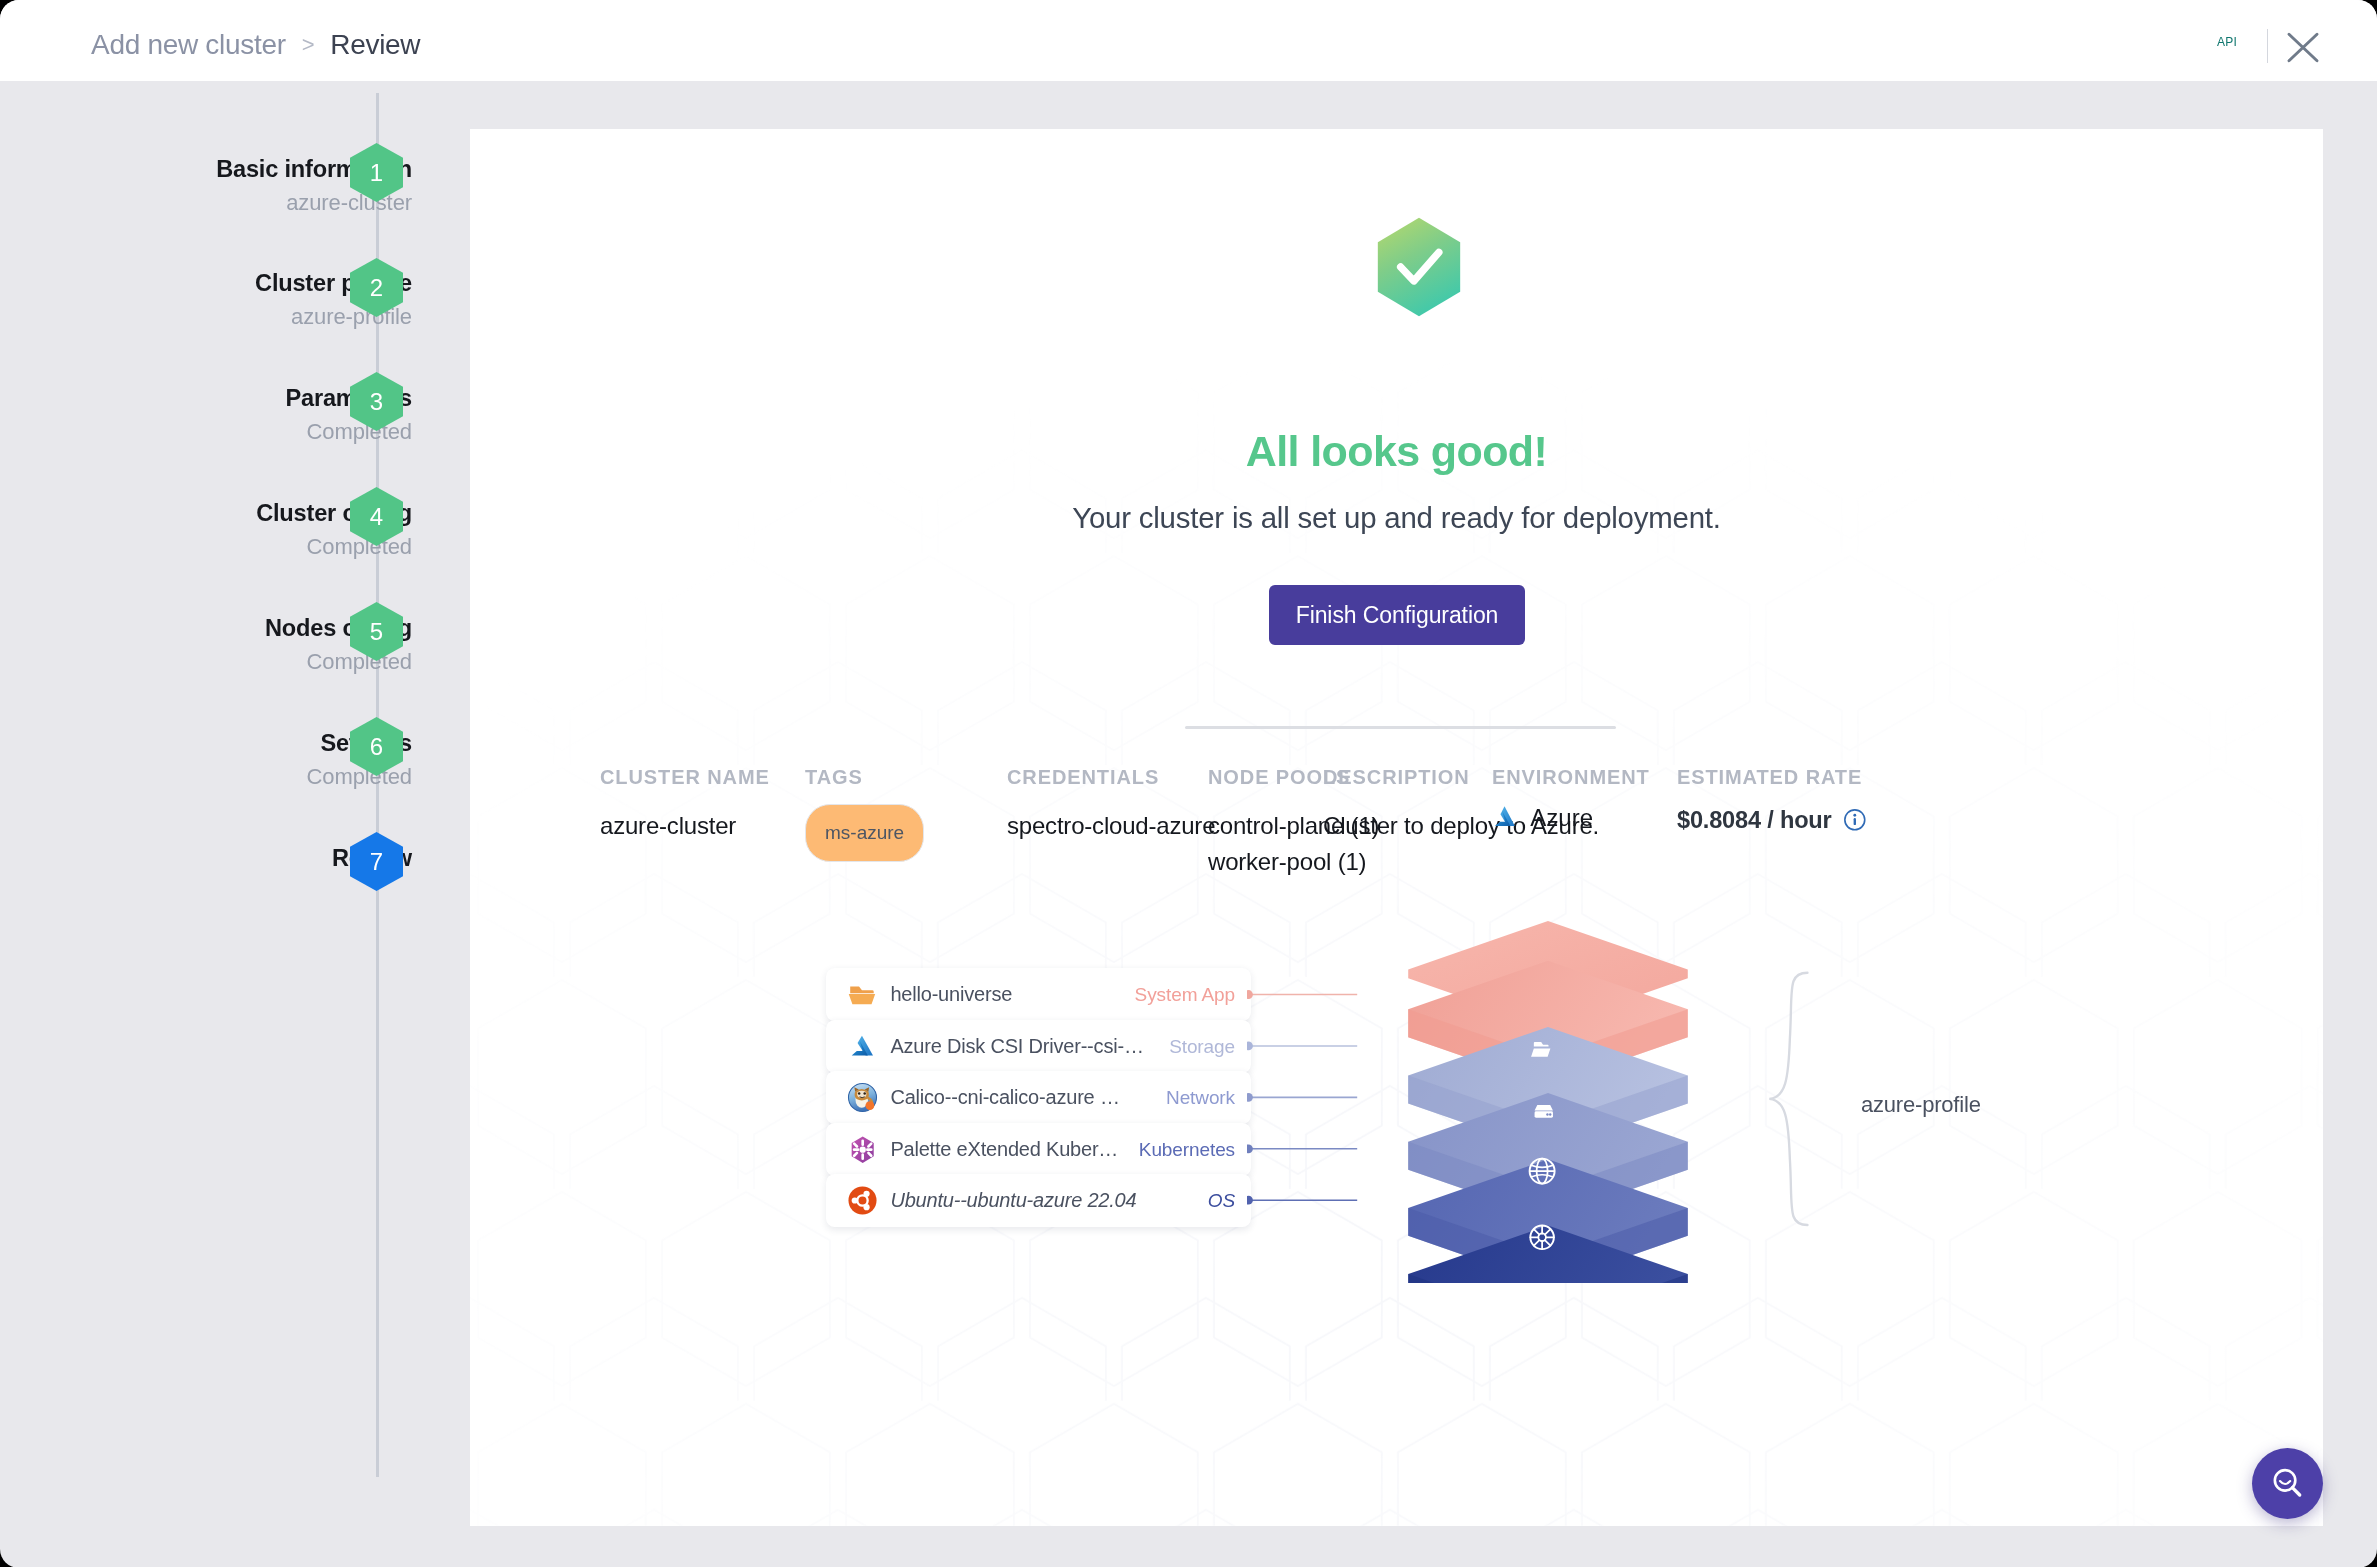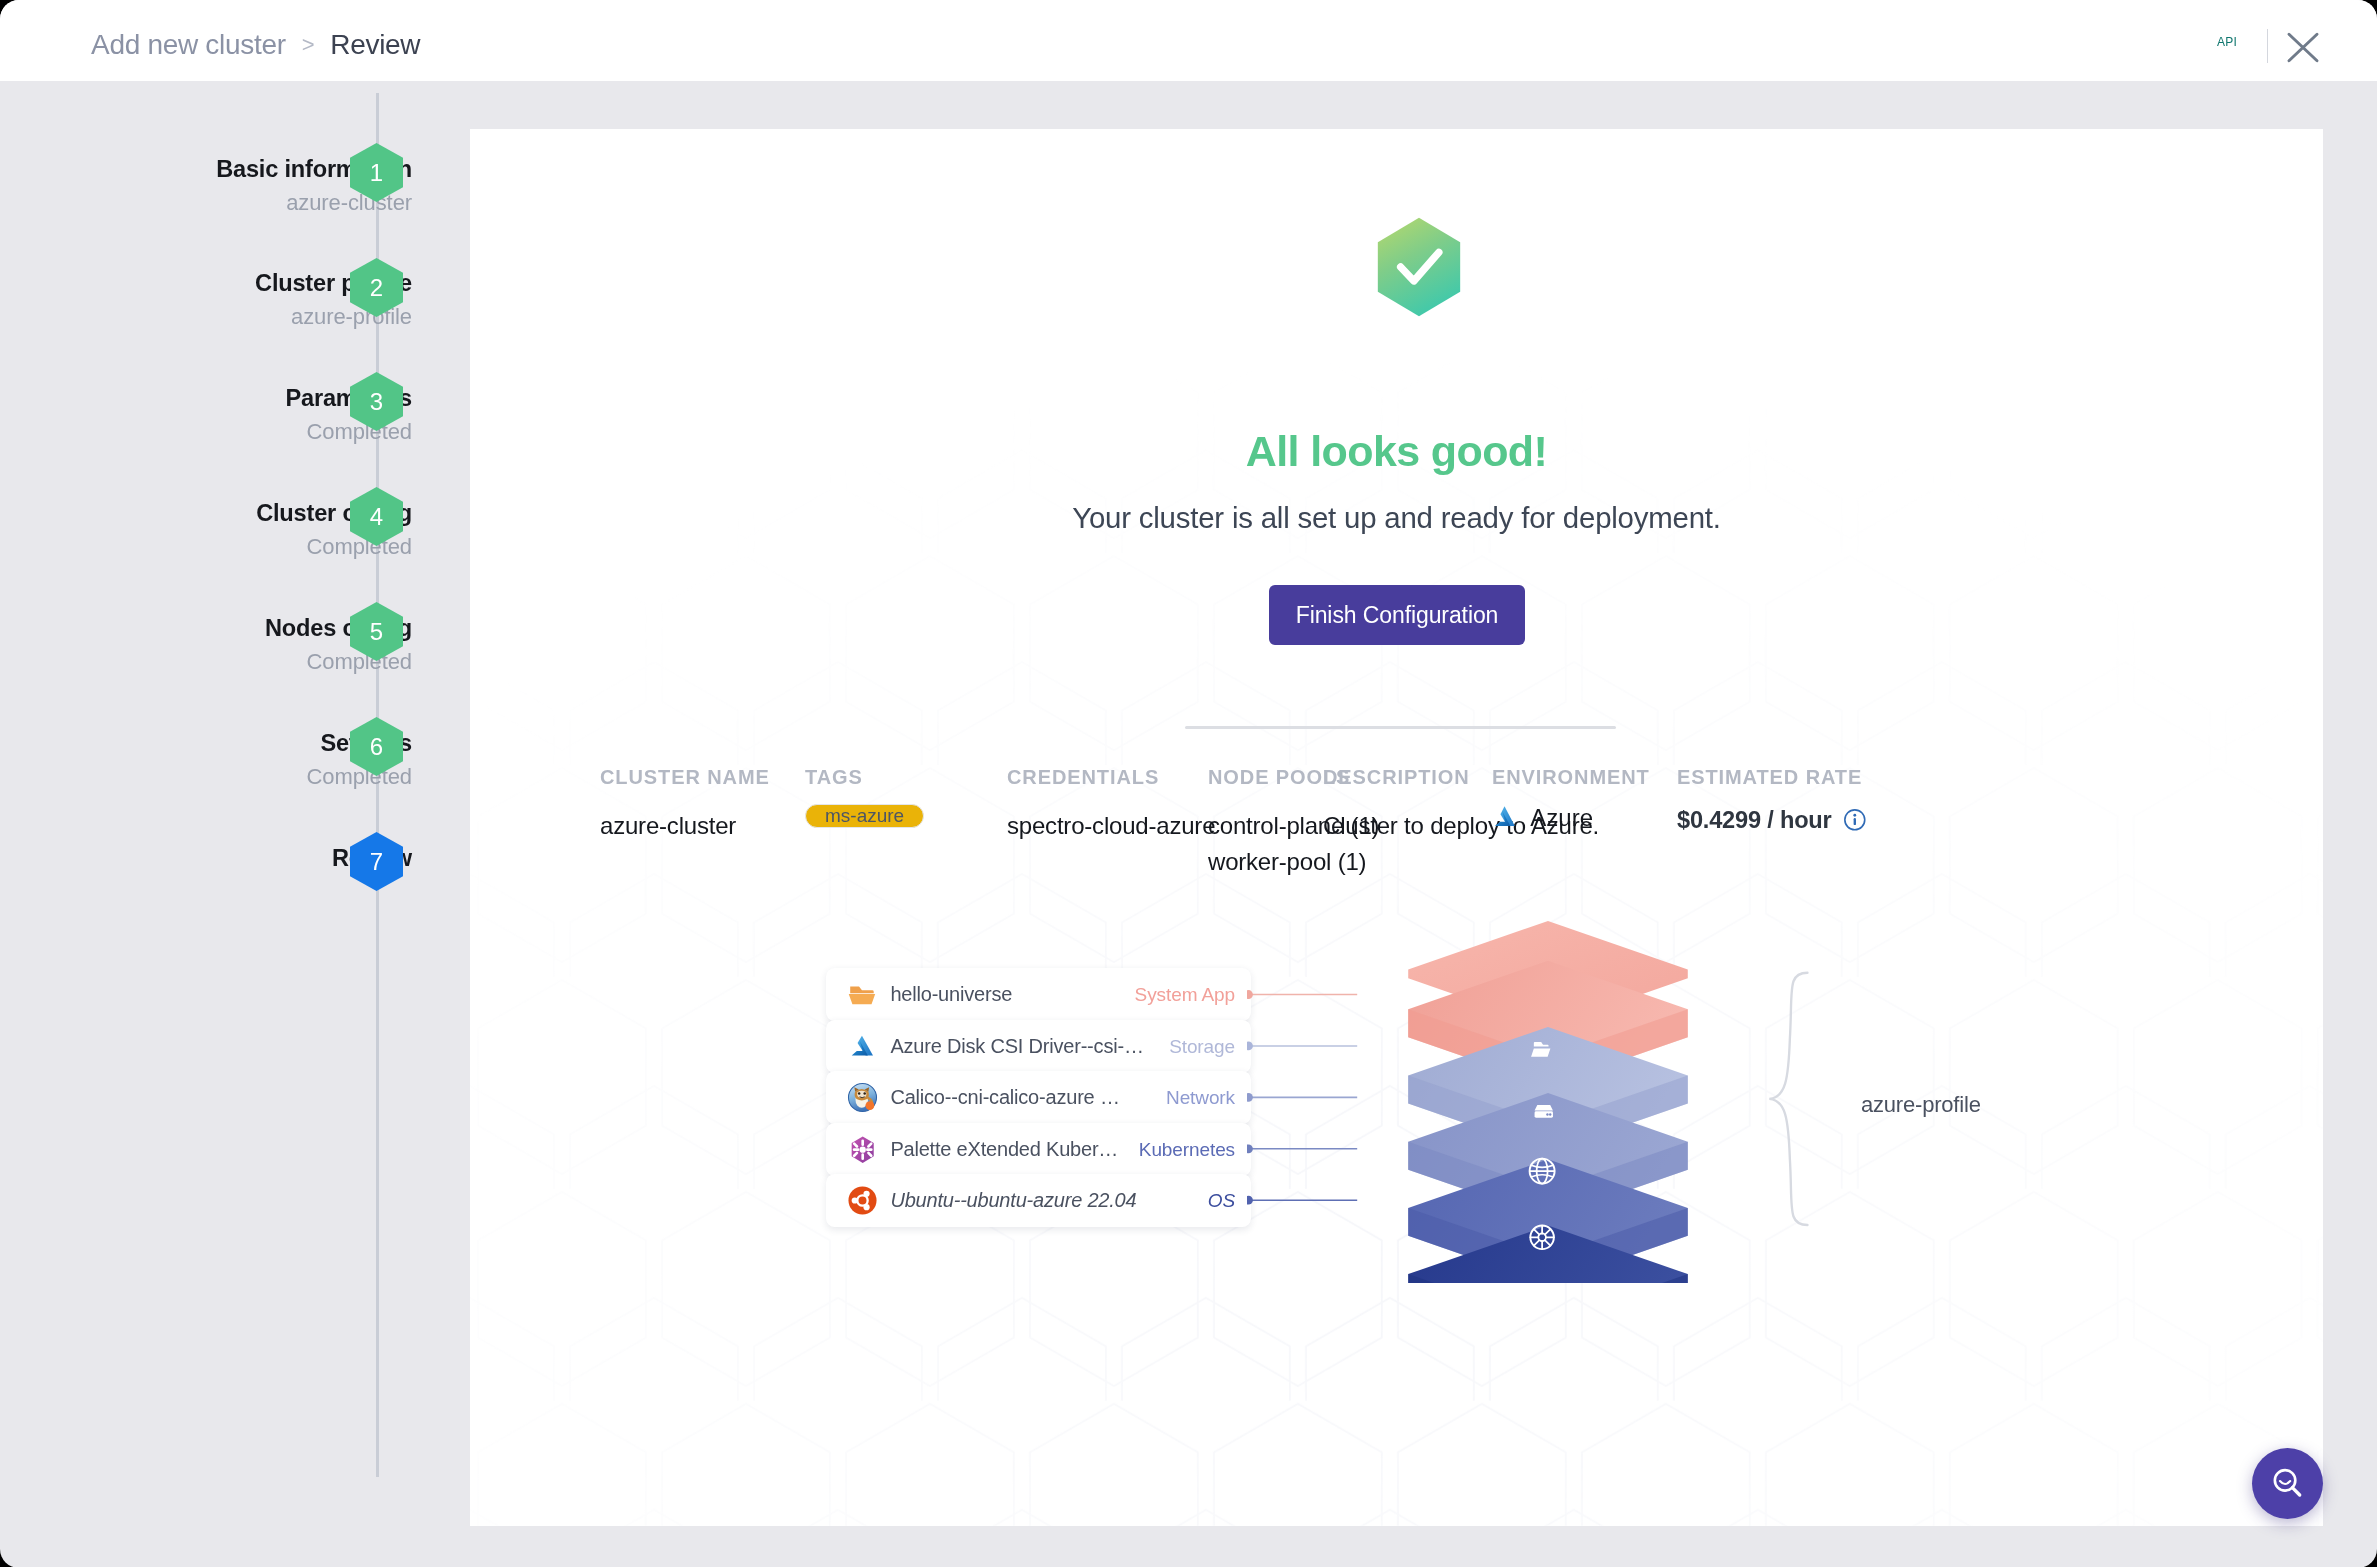--- a/index.html
+++ b/index.html
@@ -186,22 +186,22 @@
     margin-top: 19px;
     font-size: 24px;
     color: #15181e;
     letter-spacing: -0.2px;
     line-height: 36px;
     white-space: nowrap;
   }
   .tag-pill {
     display: inline-block;
     margin-top: 14.7px;
-    padding: 0 19px;
-    background: #eab308;
+    padding: 17px 19px;
+    background: #fdba74;
     border: 1.5px solid #e4e6ea;
     border-radius: 25px;
     font-size: 19px;
     color: #4d5664;
   }
   .env-value {
     margin-top: 14.7px;
     display: flex;
     align-items: center;
     gap: 11.8px;
@@ -432,21 +432,21 @@
             <path d="M17 3 L31 30 L21 30 L11.5 14 Z" fill="url(#azg1)"></path>
             <path d="M14 10 L25 30 L4 30 L11 24 L18 24 Z" fill="url(#azg2)"></path>
           </svg>
           <span>Azure</span>
         </div>
       </div>
 
       <div class="sum-col" style="left:1207px;">
         <div class="sum-label">ESTIMATED RATE</div>
         <div class="rate-value">
-          <span>$0.4299 / hour</span>
+          <span>$0.8084 / hour</span>
           <svg width="23.6" height="23.6" viewBox="0 0 32 32">
             <circle cx="16" cy="16" r="13.5" fill="none" stroke="#2f6ab5" stroke-width="2.2"></circle>
             <circle cx="16" cy="9.8" r="1.9" fill="#2f6ab5"></circle>
             <rect x="14.4" y="13.6" width="3.2" height="9.6" rx="1.6" fill="#2f6ab5"></rect>
           </svg>
         </div>
       </div>
     </div>
 
     <div id="diagram">

